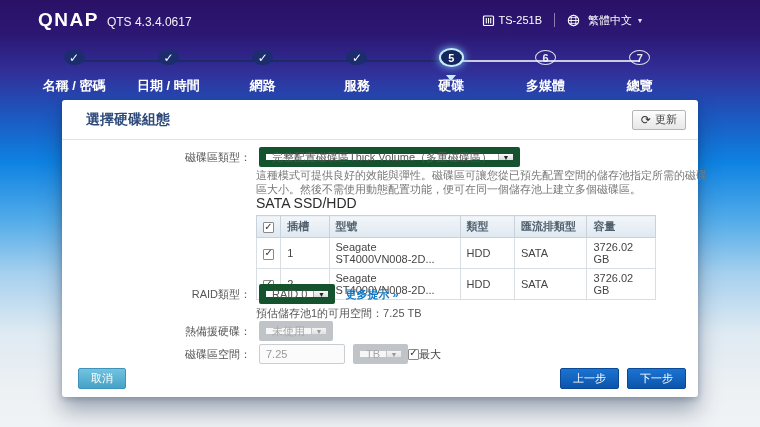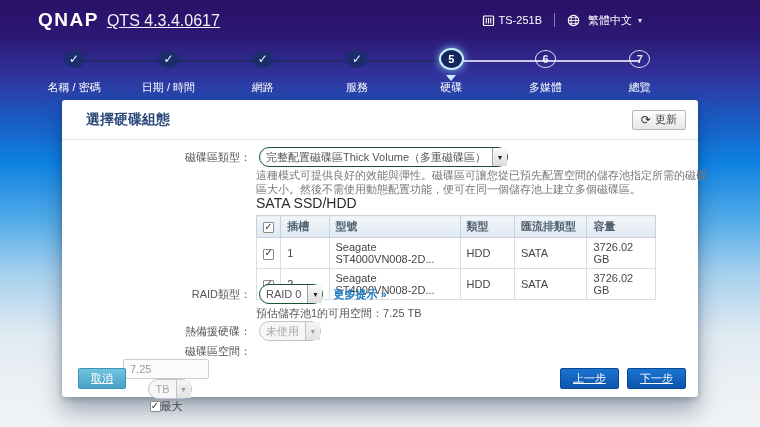--- a/index.html
+++ b/index.html
@@ -10,21 +10,21 @@
       #2a1166 0%, #2c1773 8%, #313099 17%, #1c58c0 27%,
       #0e82e2 38%, #55ade9 52%, #a6d0ee 64%, #dfeaf2 78%, #eef1f4 92%, #f0f3f5 100%);
     position:relative;
   }
 
   
   .topbar { position:absolute; top:0; left:0; width:672px; height:40px;
     display:flex; align-items:center; justify-content:space-between; padding:0 30px 0 38px; }
   .brand { display:flex; align-items:baseline; gap:8px; color:#fff; }
   .logo { font-size:19px; font-weight:bold; letter-spacing:1.5px; }
-  .version { font-size:16px; opacity:.95;text-decoration:underline; }
+  .version { font-size:12px; opacity:.95; }
   .topbar-right { display:flex; align-items:center; gap:12px; color:#fff; font-size:11px; }
   .topbar-right .icon { display:inline-flex; vertical-align:middle; margin-right:4px; }
   .tb-divider { width:1px; height:14px; background:rgba(255,255,255,.45); }
   .lang { display:flex; align-items:center; gap:4px; cursor:pointer; }
   .caret { font-size:8px; opacity:.9; margin-left:2px; }
 
   
   .stepper { position:absolute; top:50px; left:27px; width:660px; height:45px; display:flex; }
   .sline { position:absolute; top:10px; height:2px; z-index:0; }
   .sline-done { left:47px; width:378px; background:#1c2a66; }
@@ -32,42 +32,42 @@
   .step { position:relative; width:94.3px; display:flex; flex-direction:column; align-items:center; z-index:1; cursor:pointer; }
   .circle { width:21px; height:21px; border-radius:50%; display:flex; align-items:center;
     justify-content:center; font-size:11px; color:#fff; font-weight:bold; }
   .step.done .circle { background:#1c2d6e; }
   .step.done .circle::after { content:"✓"; font-size:12px; }
   .step.current .circle { background:#15265e; box-shadow:0 0 0 2px #c8eefc, 0 0 9px 2px rgba(140,225,255,.85); }
   .step.todo .circle { background:transparent; border:1px solid rgba(255,255,255,.85); color:rgba(255,255,255,.9); }
   .pointer { position:absolute; top:25px; left:50%; transform:translateX(-50%);
     width:0; height:0; border-left:5px solid transparent; border-right:5px solid transparent;
     border-top:6px solid #c8eefc; }
-  .slabel { margin-top:12px; font-size:11px; color:#fff; font-weight:normal; white-space:nowrap; }
+  .slabel { margin-top:12px; font-size:13px; color:#fff; font-weight:bold; white-space:nowrap; }
 
   
   .panel { position:absolute; top:100px; left:62px; width:636px; height:297px;
     background:#fff; border-radius:3px;
     box-shadow:0 14px 22px rgba(15,35,70,.35), 0 2px 6px rgba(15,35,70,.25); }
   .panel-header { position:absolute; top:0; left:0; right:0; height:40px;
     border-bottom:1px solid #e2e2e2; display:flex; align-items:center;
     justify-content:space-between; padding:0 12px 0 24px; }
   .panel-title { font-size:14px; font-weight:bold; color:#2d4a7a; }
   .btn-refresh { display:flex; align-items:center; gap:4px; height:20px; padding:0 8px;
     background:linear-gradient(#fdfdfd,#e7e7e7); border:1px solid #b5b5b5; border-radius:2px;
     font-size:11px; color:#444; cursor:pointer; font-family:inherit; }
   .refresh-glyph { font-size:12px; line-height:1; color:#333; }
 
   .content { position:absolute; top:40px; left:0; right:0; bottom:0; font-size:11px; color:#555; }
   .frow { position:absolute; left:11px; display:flex; align-items:center; }
   .flabel { width:186px; text-align:right; padding-right:8px; color:#555; }
 
   
   .sel { display:inline-flex; align-items:center; height:20px; background:#fff;
-    border:1px solid #14532d; border-radius:10px; cursor:pointer; }
+    border:7px solid #14532d; border-radius:2px; cursor:pointer; }
   .sel .sel-val { padding:0 6px; color:#555; white-space:nowrap; }
   .sel .sel-arrow { width:15px; align-self:stretch; display:flex; align-items:center; justify-content:center;
     border-left:1px solid #9aa4ad; background:linear-gradient(#fafafa,#dcdcdc); font-size:7px; color:#222; }
   .sel.disabled { border-color:#c0c4c8; background:#f6f6f6; cursor:default; }
   .sel.disabled .sel-val { color:#a8a8a8; }
   .sel.disabled .sel-arrow { background:linear-gradient(#f4f4f4,#e2e2e2); color:#999; border-left-color:#c0c4c8; }
   .txt-input { height:20px; width:86px; border:1px solid #c9ced2; border-radius:2px;
     background:#fbfbfb; color:#999; font-size:11px; padding:0 6px; font-family:inherit; }
 
   .desc { position:absolute; top:28px; left:194px; width:452px; color:#777; line-height:14px; }
@@ -84,27 +84,27 @@
   .col-bus { width:72px; } .col-cap { width:68px; }
   .cb { display:inline-flex; width:11px; height:11px; border:1px solid #8a8a8a; border-radius:1px;
     background:#fff; align-items:center; justify-content:center; font-size:10px; color:#333;
     line-height:1; cursor:pointer; }
   .cb::after { content:"✓"; margin-top:-2px; }
 
   .row-voltype { top:7px; }
   .row-raid { top:144px; }
   .estimate { position:absolute; top:166px; left:194px; color:#555; }
   .row-spare { top:181px; }
-  .row-space { top:204px;flex-direction:column; }
+  .row-space { top:204px; }
   .link-more { color:#1779c4; text-decoration:none; margin-left:10px; cursor:pointer;font-weight:bold; }
   .maxwrap { display:flex; align-items:center; gap:0; margin-left:0; color:#444; }
 
   
   .btn { height:21px; padding:0 12px; border-radius:2px; font-size:11px; color:#fff;
-    border:1px solid transparent; cursor:pointer; font-family:inherit;text-decoration:underline; }
+    border:1px solid transparent; cursor:pointer; font-family:inherit; }
   .btn-cancel { position:absolute; top:228px; left:16px;
     background:linear-gradient(#72c3de,#46a2c8); border-color:#3d93b9; }
   .nav-btns { position:absolute; top:228px; right:12px; display:flex; gap:8px; }
   .btn-blue { background:linear-gradient(#1a74d2,#0d54ab); border-color:#0b4896; }
 
   svg { display:block; }
 </style>
 </head>
 <body>
 

